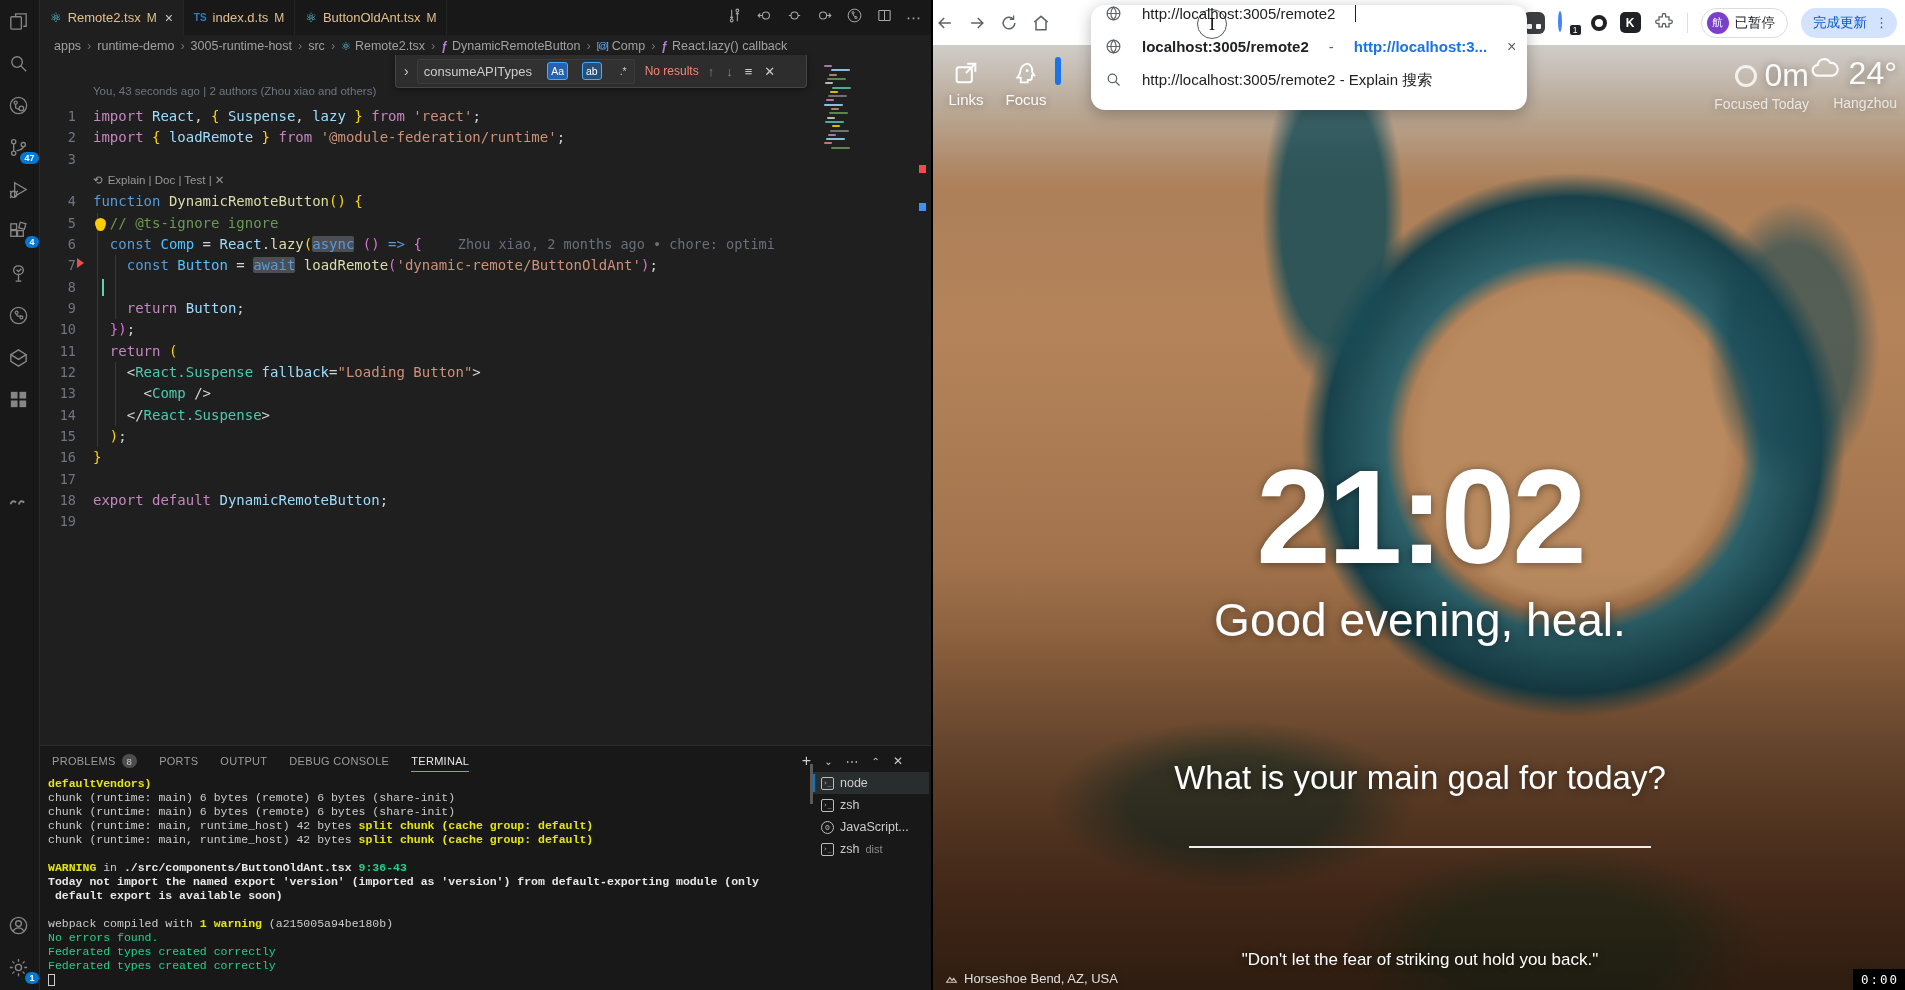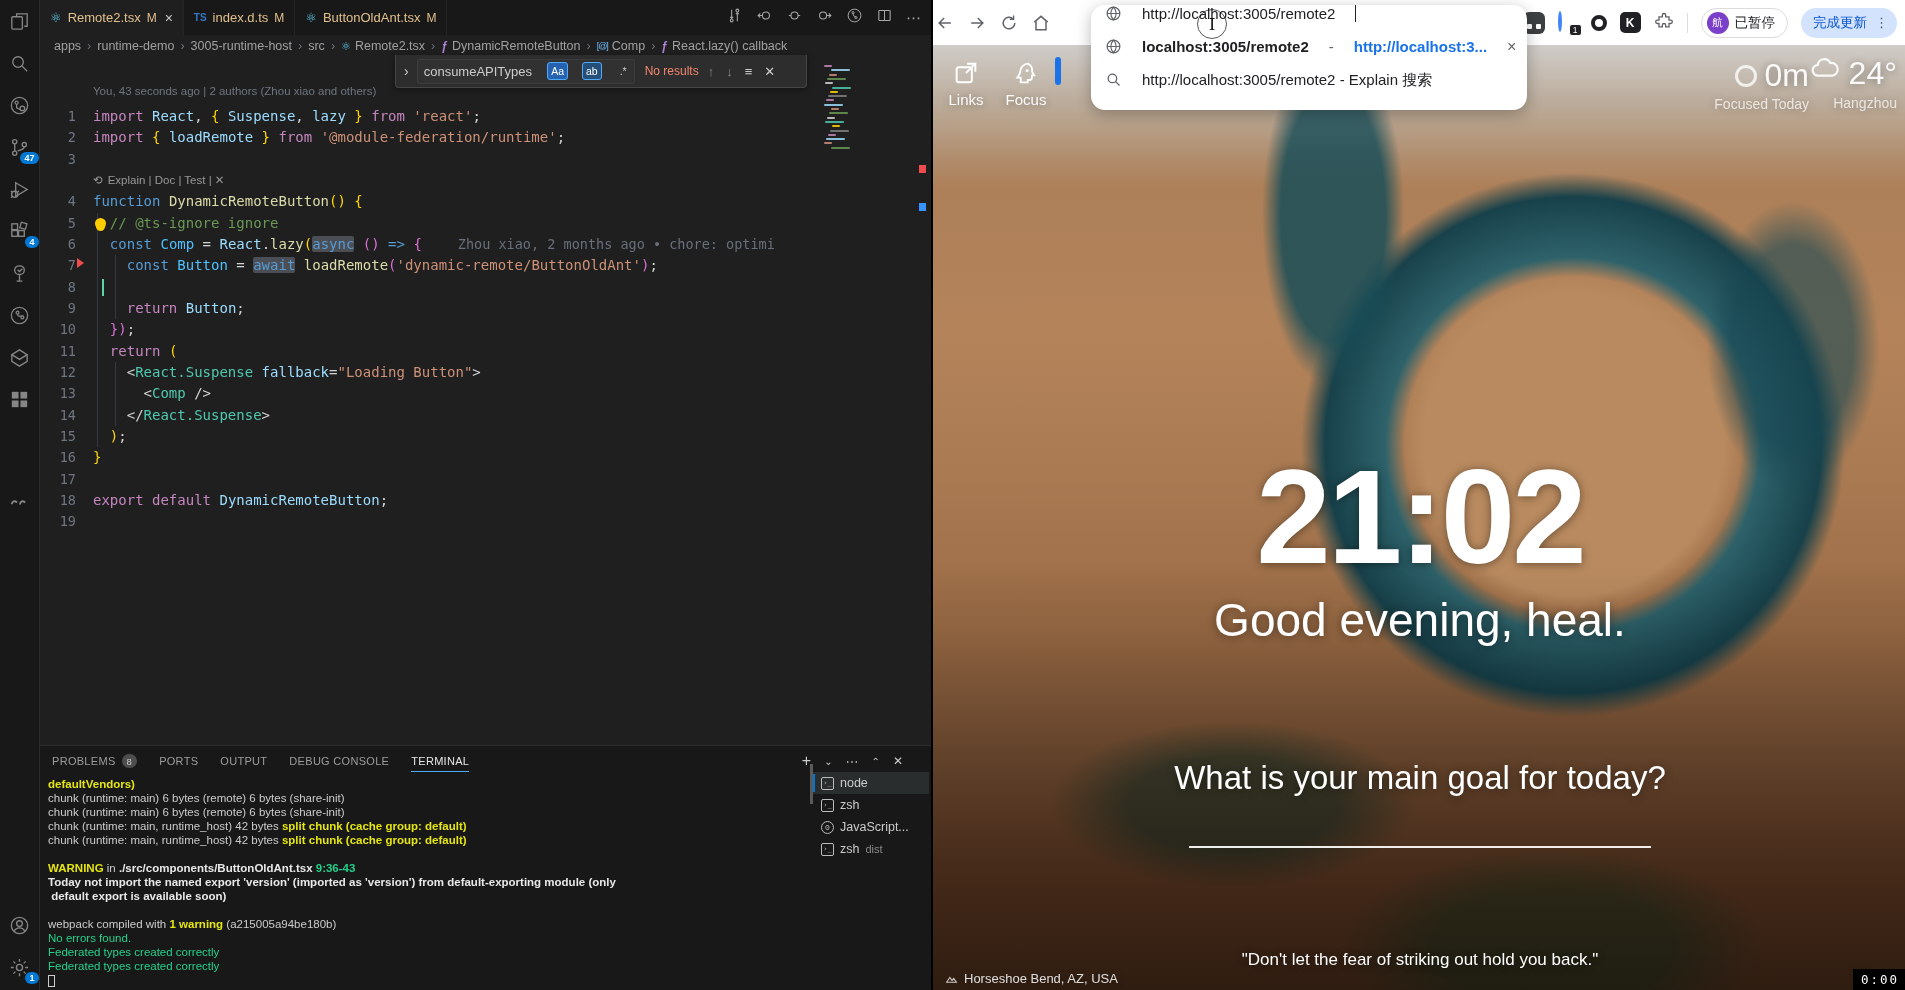--- a/index.html
+++ b/index.html
@@ -4,21 +4,21 @@
 <style>
   * { margin:0; padding:0; box-sizing:border-box; }
   html,body { width:1905px; height:990px; background:#000; overflow:hidden;
     font-family:"Liberation Sans", sans-serif; }
 
   
   .vscode { position:absolute; left:0; top:0; width:931px; height:990px; background:#1f1f1f; }
   .activitybar { position:absolute; left:0; top:0; width:40px; height:990px; background:#181818;
     border-right:1px solid #2b2b2b; display:flex; flex-direction:column; align-items:center; padding-top:8px; }
   .ai { position:relative; width:26px; height:26px; margin-bottom:16px; color:#868686; display:flex;
-    align-items:center; justify-content:center; }
+    align-items:center; }
   .ai svg { width:23px; height:23px; }
   .abadge { position:absolute; right:-6px; bottom:-4px; background:#0078d4; color:#fff; font-size:9px;
     border-radius:9px; padding:1px 4px; font-weight:bold; }
   .ab-spacer { flex:1; }
 
   .tabbar { position:absolute; left:40px; top:0; width:891px; height:35px; background:#181818;
     display:flex; align-items:stretch; }
   .tab { display:flex; align-items:center; gap:6px; padding:0 10px; font-size:13px; color:#e2c08d;
     border-right:1px solid #252525; background:#181818; cursor:pointer; }
   .tab.active { background:#1f1f1f; }
@@ -82,21 +82,21 @@
   .panel-header { position:absolute; left:0; top:0; width:100%; height:30px; display:flex;
     align-items:center; padding-left:12px; gap:22px; }
   .ptab { font-size:11px; letter-spacing:.3px; color:#9d9d9d; display:flex; align-items:center; gap:6px;
     height:100%; position:relative; cursor:pointer; }
   .ptab.active { color:#e7e7e7; }
   .ptab.active::after { content:""; position:absolute; left:0; right:0; bottom:4px; height:1px; background:#4daafc; }
   .pbadge { background:#4d4d4d; color:#cccccc; border-radius:9px; font-size:9.5px; padding:1.5px 5px; }
   .panel-actions { position:absolute; right:28px; top:0; height:30px; display:flex; align-items:center;
     gap:13px; color:#cccccc; font-size:13px; }
   #terminal { position:absolute; left:8px; top:31px; width:760px; }
-  .trow { height:14px; line-height:14px; font-family:Liberation Sans, sans-serif; font-size:11.5px;
+  .trow { height:14px; line-height:14px; font-family:Liberation Mono, monospace; font-size:11.5px;
     white-space:pre; color:#cccccc; }
   .ty{color:#e5e510; font-weight:bold;} .td{color:#cccccc;} .tb{color:#e8e8e8; font-weight:bold;}
   .tg{color:#23d18b;} .tgb{color:#23d18b; font-weight:bold;}
   .tcur { display:inline-block; width:7px; height:12px; border:1px solid #cccccc; vertical-align:middle; }
   .term-scroll { position:absolute; left:770px; top:18px; width:3px; height:40px; background:#5a5a5a; }
   #sessions { position:absolute; right:2px; top:26px; width:116px; }
   .sess { display:flex; align-items:center; gap:6px; height:22px; padding-left:8px; font-size:12.5px;
     color:#cccccc; cursor:pointer; position:relative; }
   .sess.active { background:#2a2d2e; }
   .sess.active::before { content:""; position:absolute; left:0; top:2px; bottom:2px; width:2px; background:#0078d4; }

